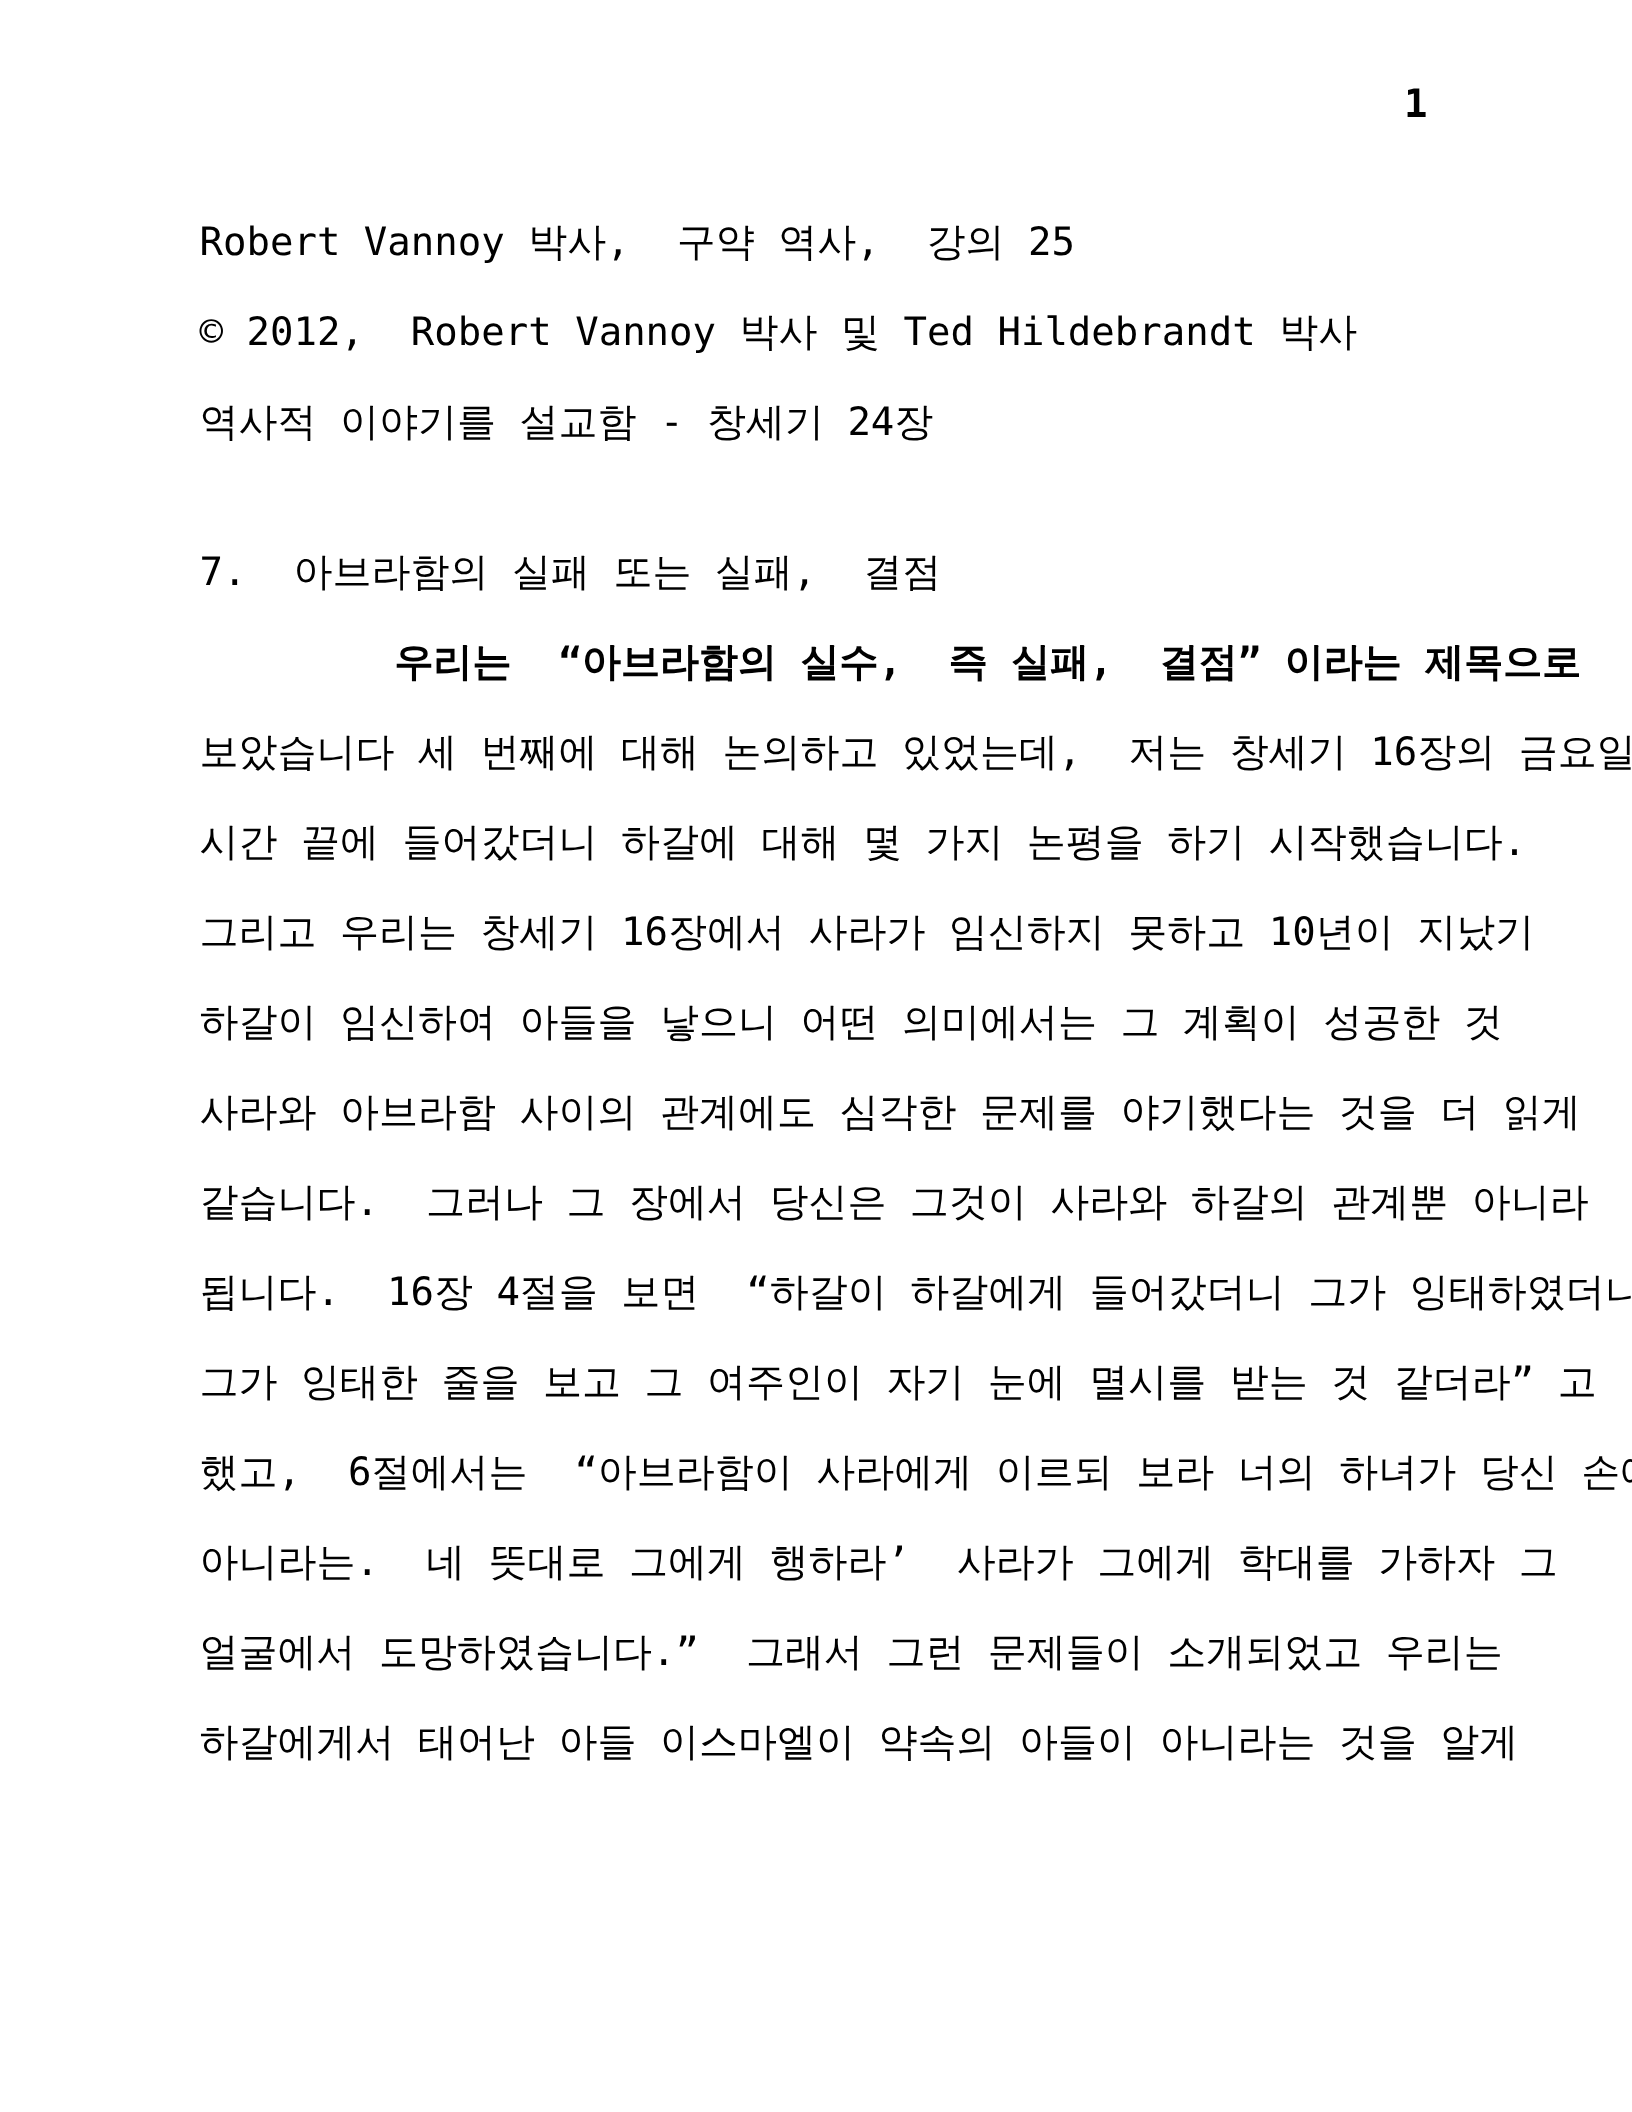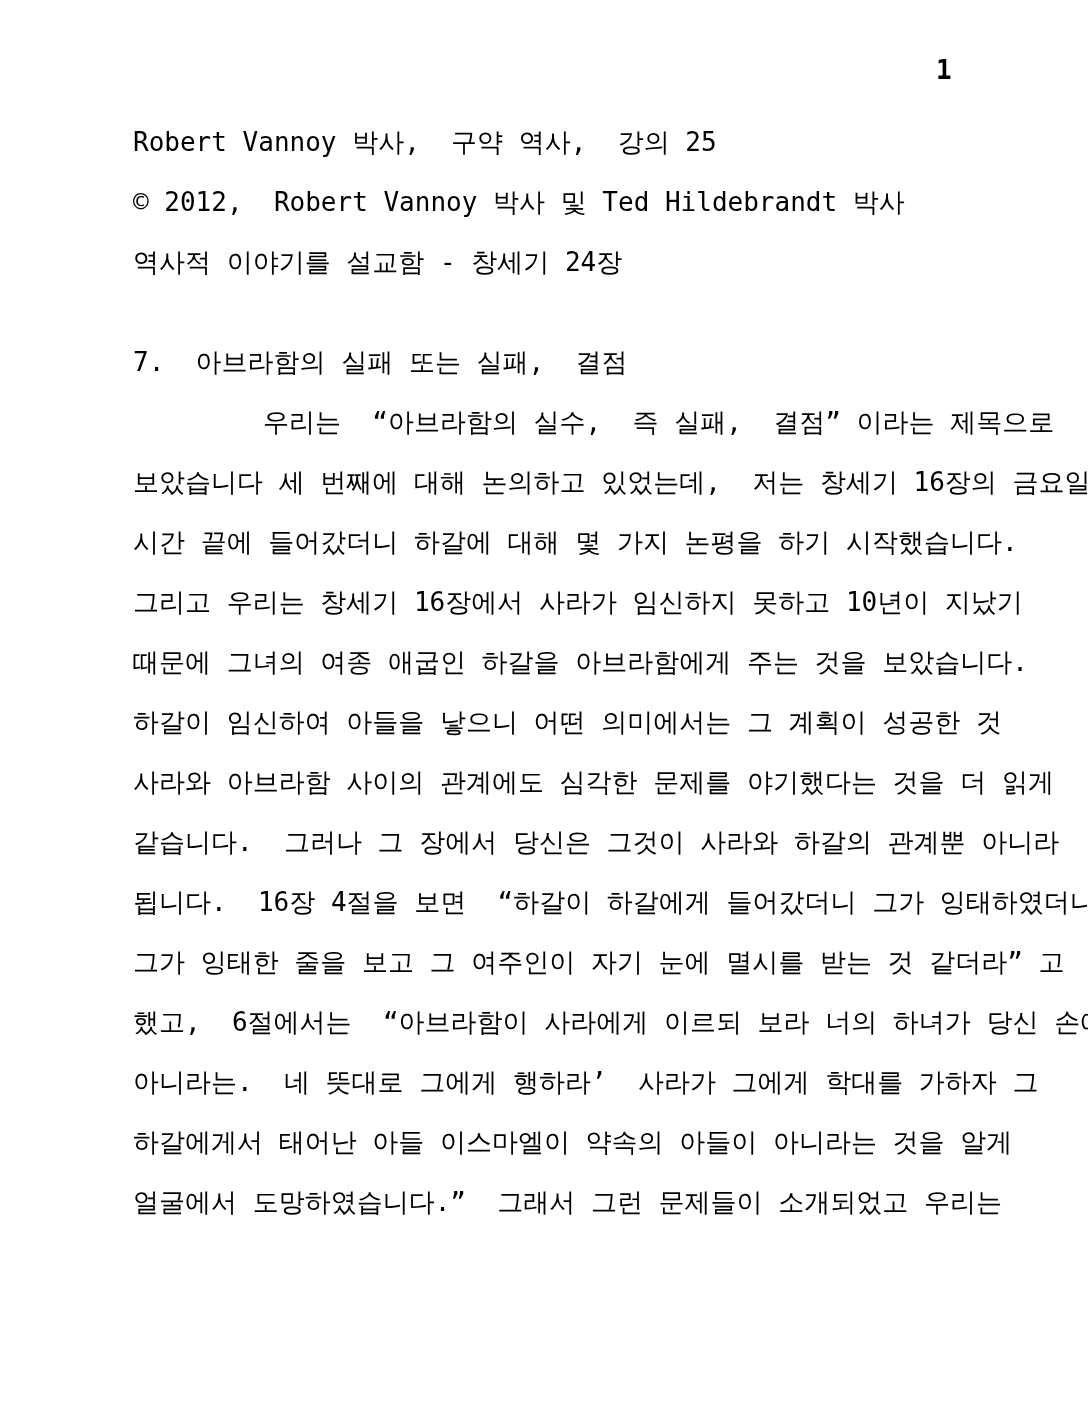--- a/index.html
+++ b/index.html
@@ -20,35 +20,36 @@
     position: absolute;
     top: 57px;
     left: 936px;
     font-size: 26px;
     font-weight: bold;
     line-height: 1;
   }
   .content {
     position: absolute;
     left: 133px;
-    top: 112px;
+    top: 132px;
     width: 860px;
   }
   .line {
     height: 60px;
     line-height: 60px;
     font-size: 26px;
     white-space: pre;
     letter-spacing: 0px;
   }
   .section-heading {
     margin-top: 40px;
   }
   .para-first {
     padding-left: 130px;
+    font-weight: bold;
   }
 </style>
 </head>
 <body>
 
 <div class="page">
 
   <div class="page-number">1</div>
 
   <div class="content">
@@ -58,25 +59,24 @@
     <div class="line">© 2012,  Robert Vannoy 박사 및 Ted Hildebrandt 박사</div>
 
     <div class="line">역사적 이야기를 설교함 - 창세기 24장</div>
 
     <div class="line section-heading">7.  아브라함의 실패 또는 실패,  결점</div>
 
     <div class="line para-first">우리는  “아브라함의 실수,  즉 실패,  결점” 이라는 제목으로</div>
     <div class="line">보았습니다 세 번째에 대해 논의하고 있었는데,  저는 창세기 16장의 금요일</div>
     <div class="line">시간 끝에 들어갔더니 하갈에 대해 몇 가지 논평을 하기 시작했습니다.</div>
     <div class="line">그리고 우리는 창세기 16장에서 사라가 임신하지 못하고 10년이 지났기</div>
-    <div class="line">때문에 그녀의 여종 애굽인 하갈을 아브라함에게 주는 것을 보았습니다.</div>
     <div class="line">하갈이 임신하여 아들을 낳으니 어떤 의미에서는 그 계획이 성공한 것</div>
     <div class="line">사라와 아브라함 사이의 관계에도 심각한 문제를 야기했다는 것을 더 읽게</div>
     <div class="line">같습니다.  그러나 그 장에서 당신은 그것이 사라와 하갈의 관계뿐 아니라</div>
     <div class="line">됩니다.  16장 4절을 보면  “하갈이 하갈에게 들어갔더니 그가 잉태하였더니</div>
     <div class="line">그가 잉태한 줄을 보고 그 여주인이 자기 눈에 멸시를 받는 것 같더라” 고</div>
     <div class="line">했고,  6절에서는  “아브라함이 사라에게 이르되 보라 너의 하녀가 당신 손에</div>
     <div class="line">아니라는.  네 뜻대로 그에게 행하라’  사라가 그에게 학대를 가하자 그</div>
+    <div class="line">얼굴에서 도망하였습니다.”  그래서 그런 문제들이 소개되었고 우리는</div>
     <div class="line">하갈에게서 태어난 아들 이스마엘이 약속의 아들이 아니라는 것을 알게</div>
-    <div class="line">얼굴에서 도망하였습니다.”  그래서 그런 문제들이 소개되었고 우리는</div>
 
   </div>
 </div>
 
 </body></html>

